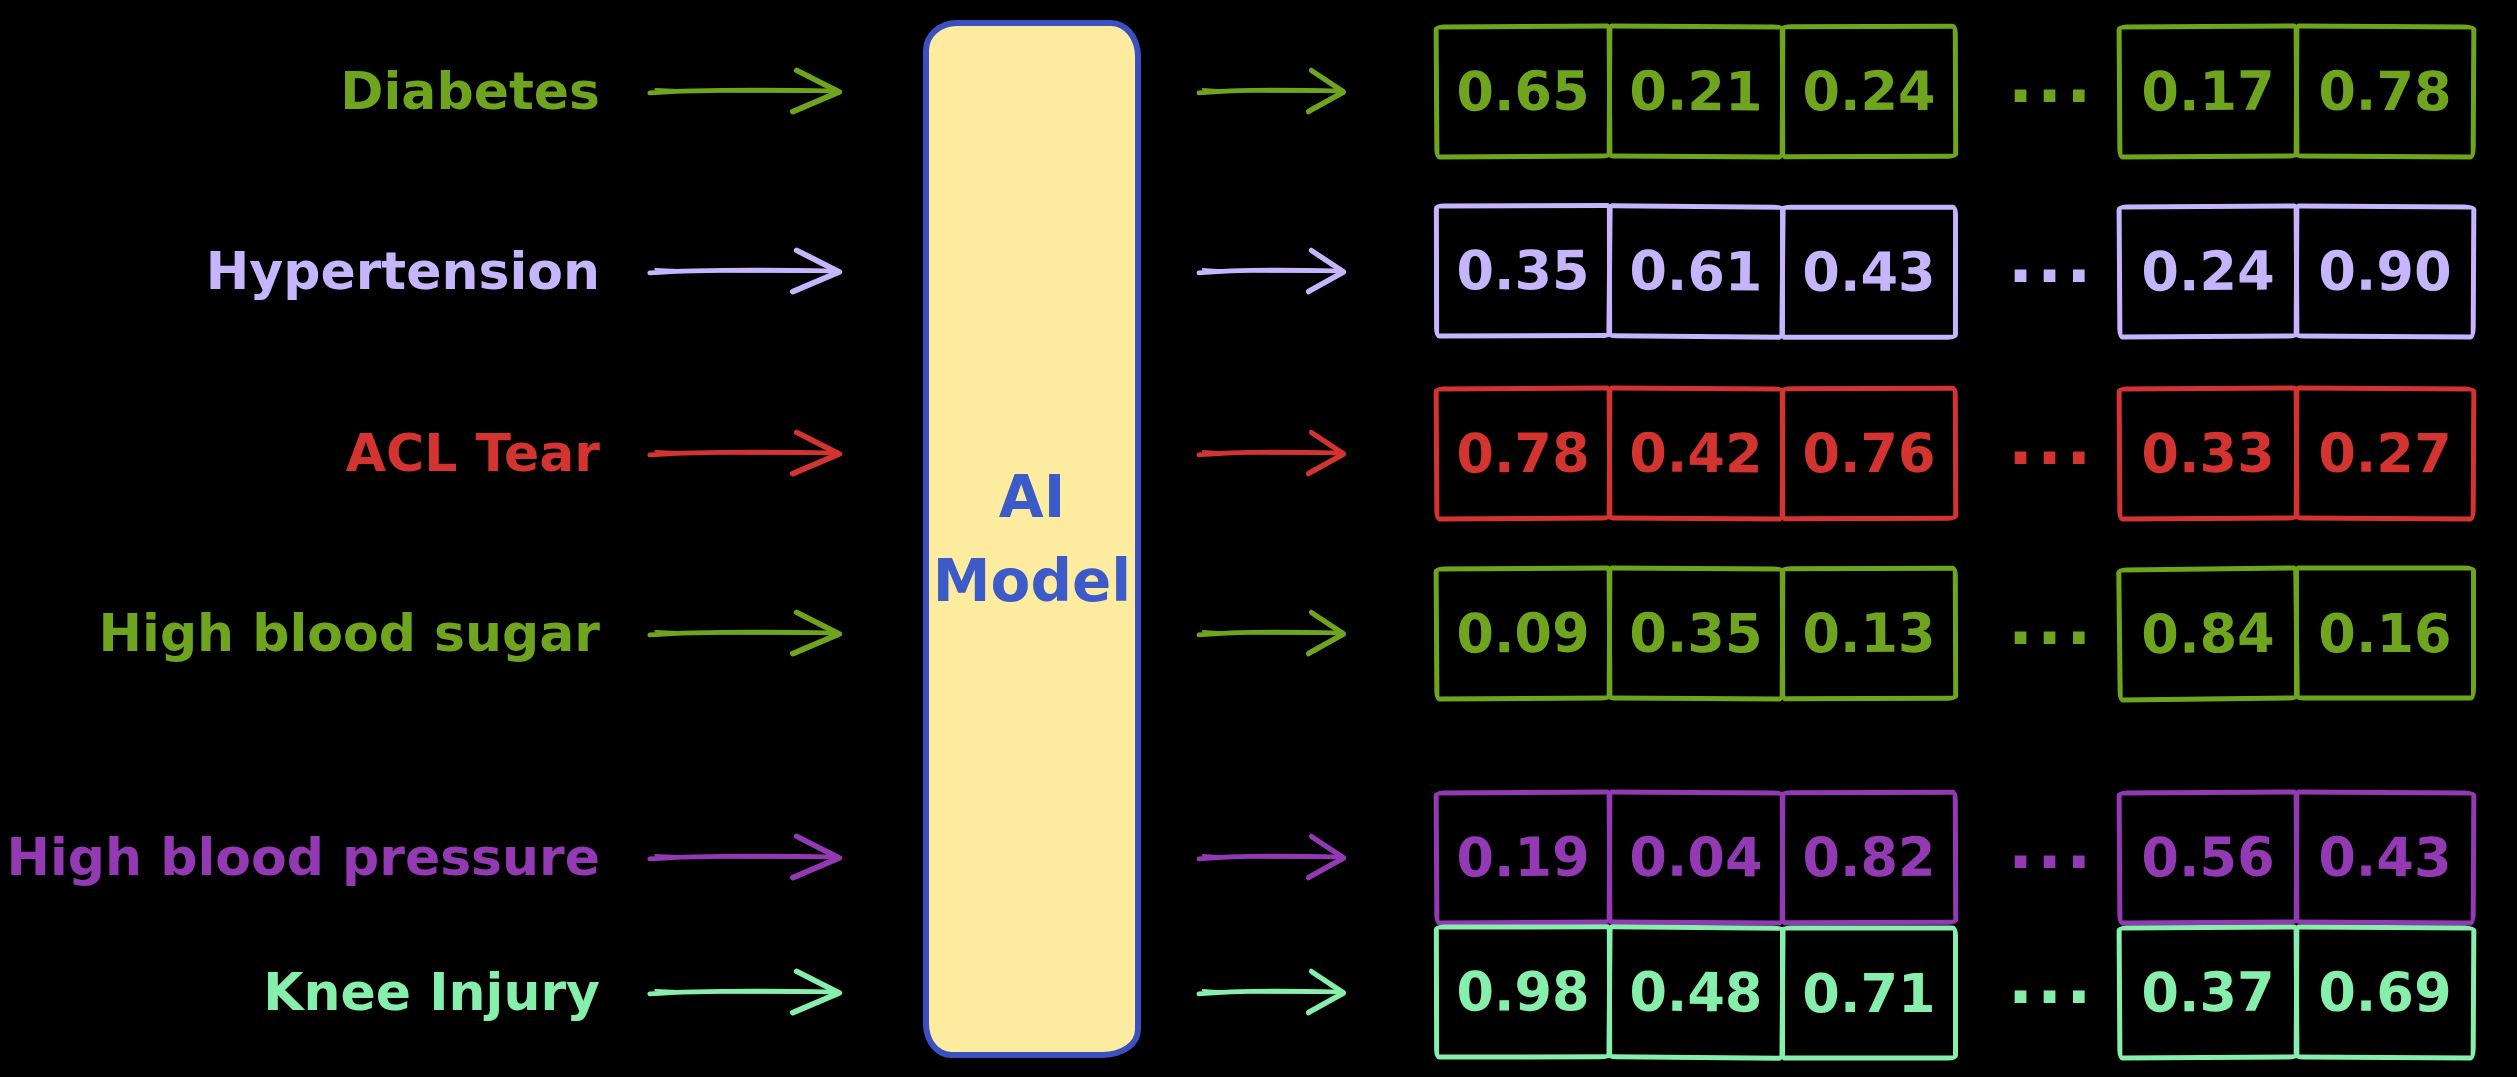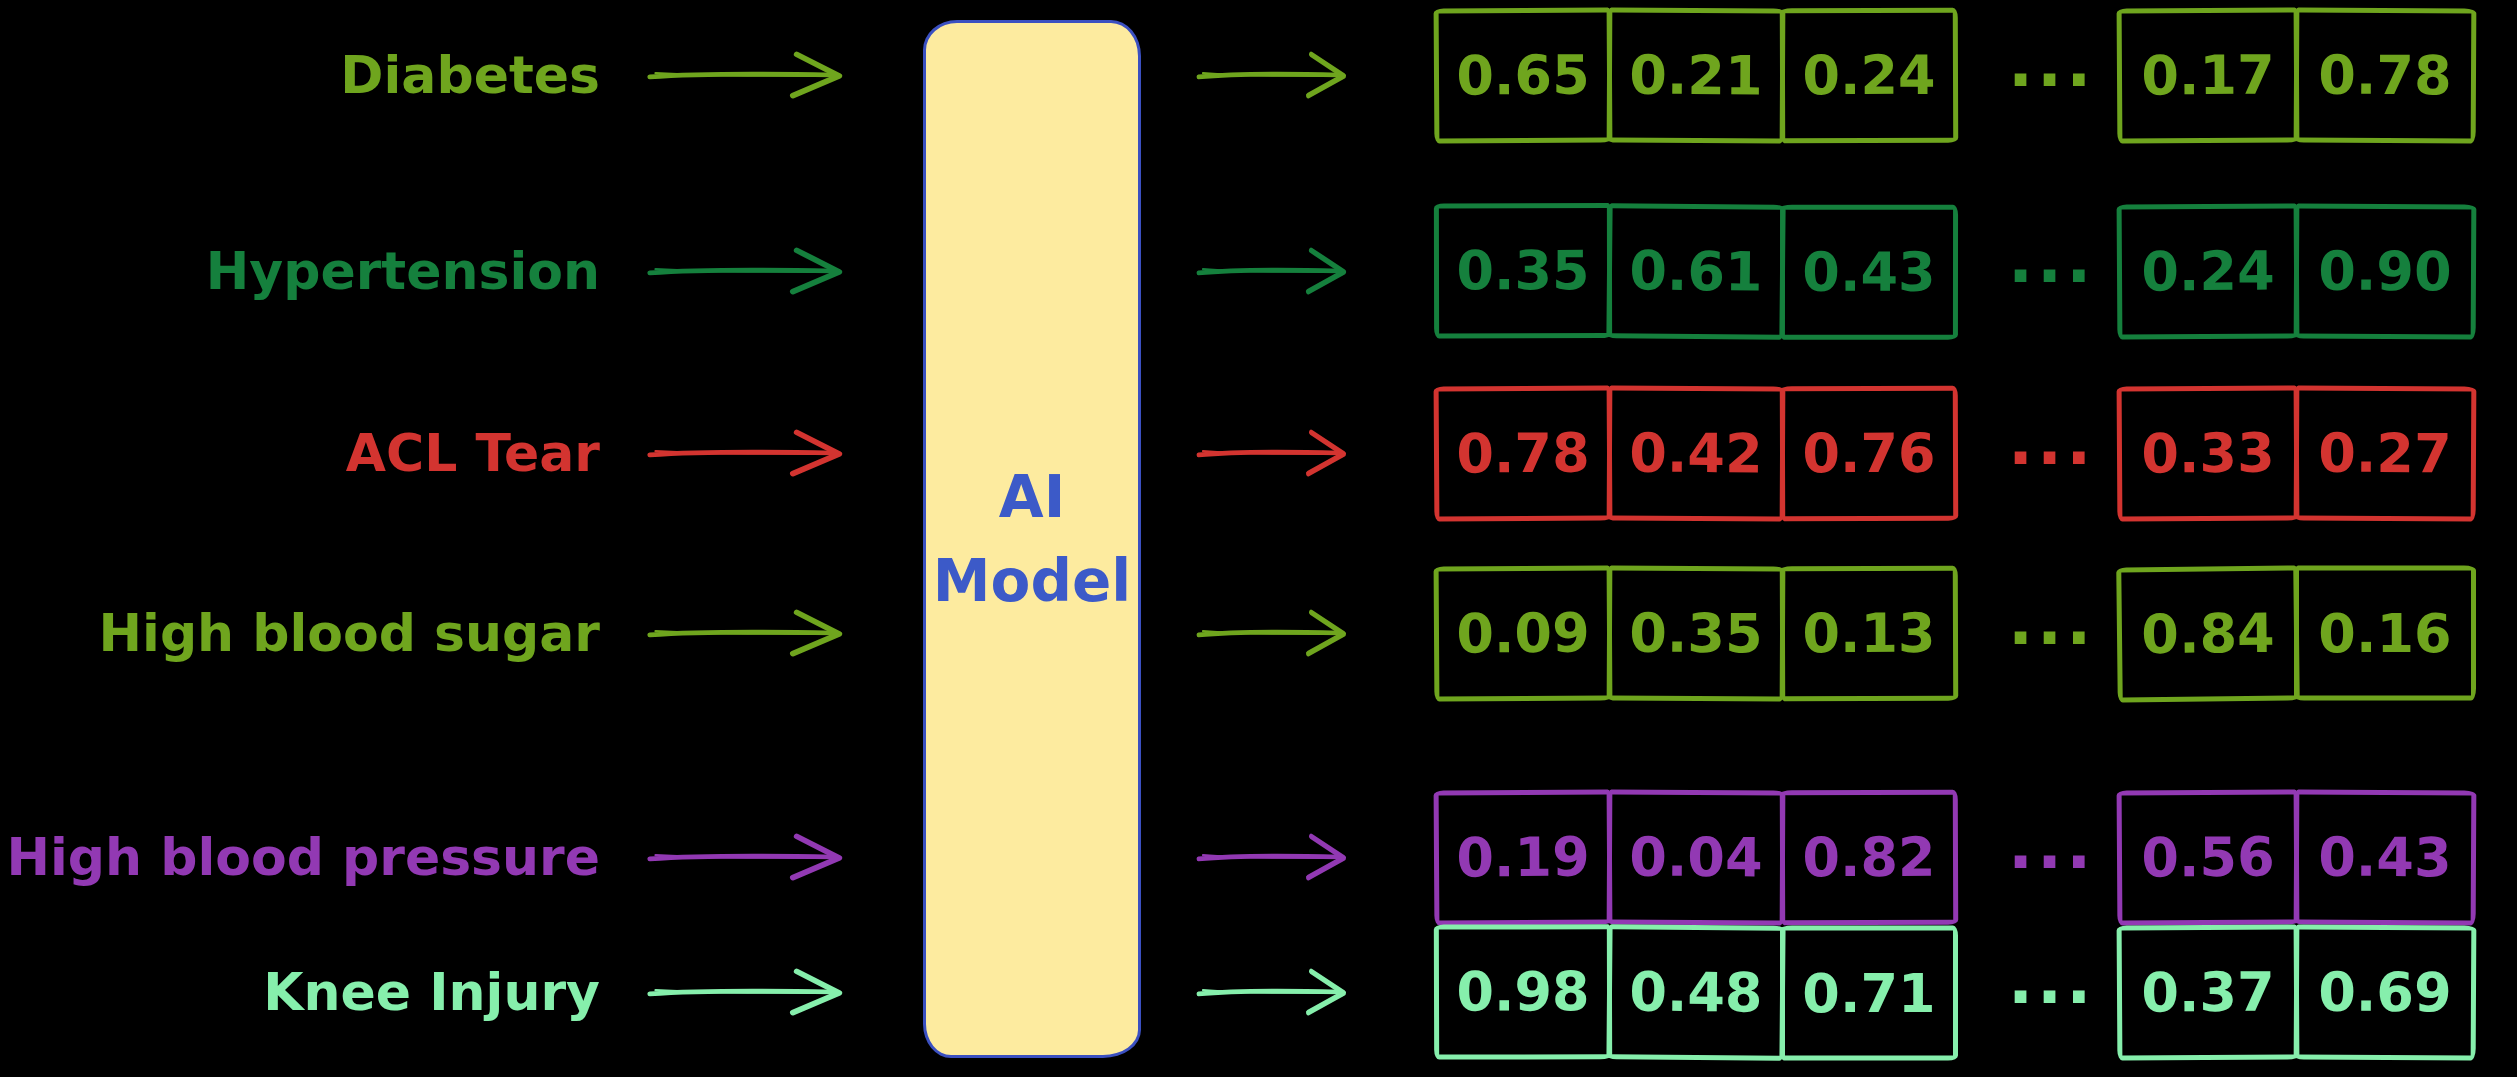--- a/index.html
+++ b/index.html
@@ -11,35 +11,35 @@
     font-family: "DejaVu Sans", sans-serif;
     overflow: hidden;
   }
 
   
   .model {
     position: absolute;
     left: 923px; top: 20px;
     width: 218px; height: 1038px;
     box-sizing: border-box;
-    border: 3px solid #a21caf;
+    border: 6px solid #a21caf;
     border-radius: 34px 30px 38px 28px / 30px 36px 28px 34px;
     display: flex; align-items: center; justify-content: center;
   }
   .model-label {
     white-space: pre-line;
     text-align: center;
     font-size: 58px;
     font-weight: bold;
     line-height: 1.45;
   }
 
   
   .row { position: absolute; left: 0; width: 2517px; height: 135px; }
-  .row-1 { top: 8px; }
+  .row-1 { top: 24px; }
   .row-2 { top: 204px; }
   .row-3 { top: 386px; }
   .row-4 { top: 566px; }
   .row-5 { top: 790px; }
   .row-6 { top: 925px; }
 
   .term-label {
     position: absolute; left: 0; top: 0;
     width: 600px; height: 135px;
     line-height: 135px;
@@ -112,21 +112,21 @@
       <div class="cell">0.21</div>
       <div class="cell">0.24</div>
     </div>
     <div class="dots">...</div>
     <div class="cells cells-tail">
       <div class="cell">0.17</div>
       <div class="cell">0.78</div>
     </div>
   </div>
 
-  <div class="row row-2" style="color: #15803d;">
+  <div class="row row-2" style="color: #c4b5fd;">
     <div class="term-label">Hypertension</div>
     <svg class="arrow arrow-in" viewBox="0 0 240 64" preserveAspectRatio="none">
       <path d="M6 34 C 60 30, 150 31, 196 32" stroke="currentColor" stroke-width="5" fill="none" stroke-linecap="round"></path>
       <path d="M12 30 C 80 34, 150 32, 178 33" stroke="currentColor" stroke-width="2.5" fill="none" stroke-linecap="round"></path>
       <path d="M158 10 L 202 33 L 154 54" stroke="currentColor" stroke-width="6" fill="none" stroke-linecap="round" stroke-linejoin="round"></path>
     </svg>
     <svg class="arrow arrow-out" viewBox="0 0 240 64" preserveAspectRatio="none">
       <path d="M6 34 C 60 30, 150 31, 196 32" stroke="currentColor" stroke-width="5" fill="none" stroke-linecap="round"></path>
       <path d="M12 30 C 80 34, 150 32, 178 33" stroke="currentColor" stroke-width="2.5" fill="none" stroke-linecap="round"></path>
       <path d="M158 10 L 202 33 L 154 54" stroke="currentColor" stroke-width="6" fill="none" stroke-linecap="round" stroke-linejoin="round"></path>

